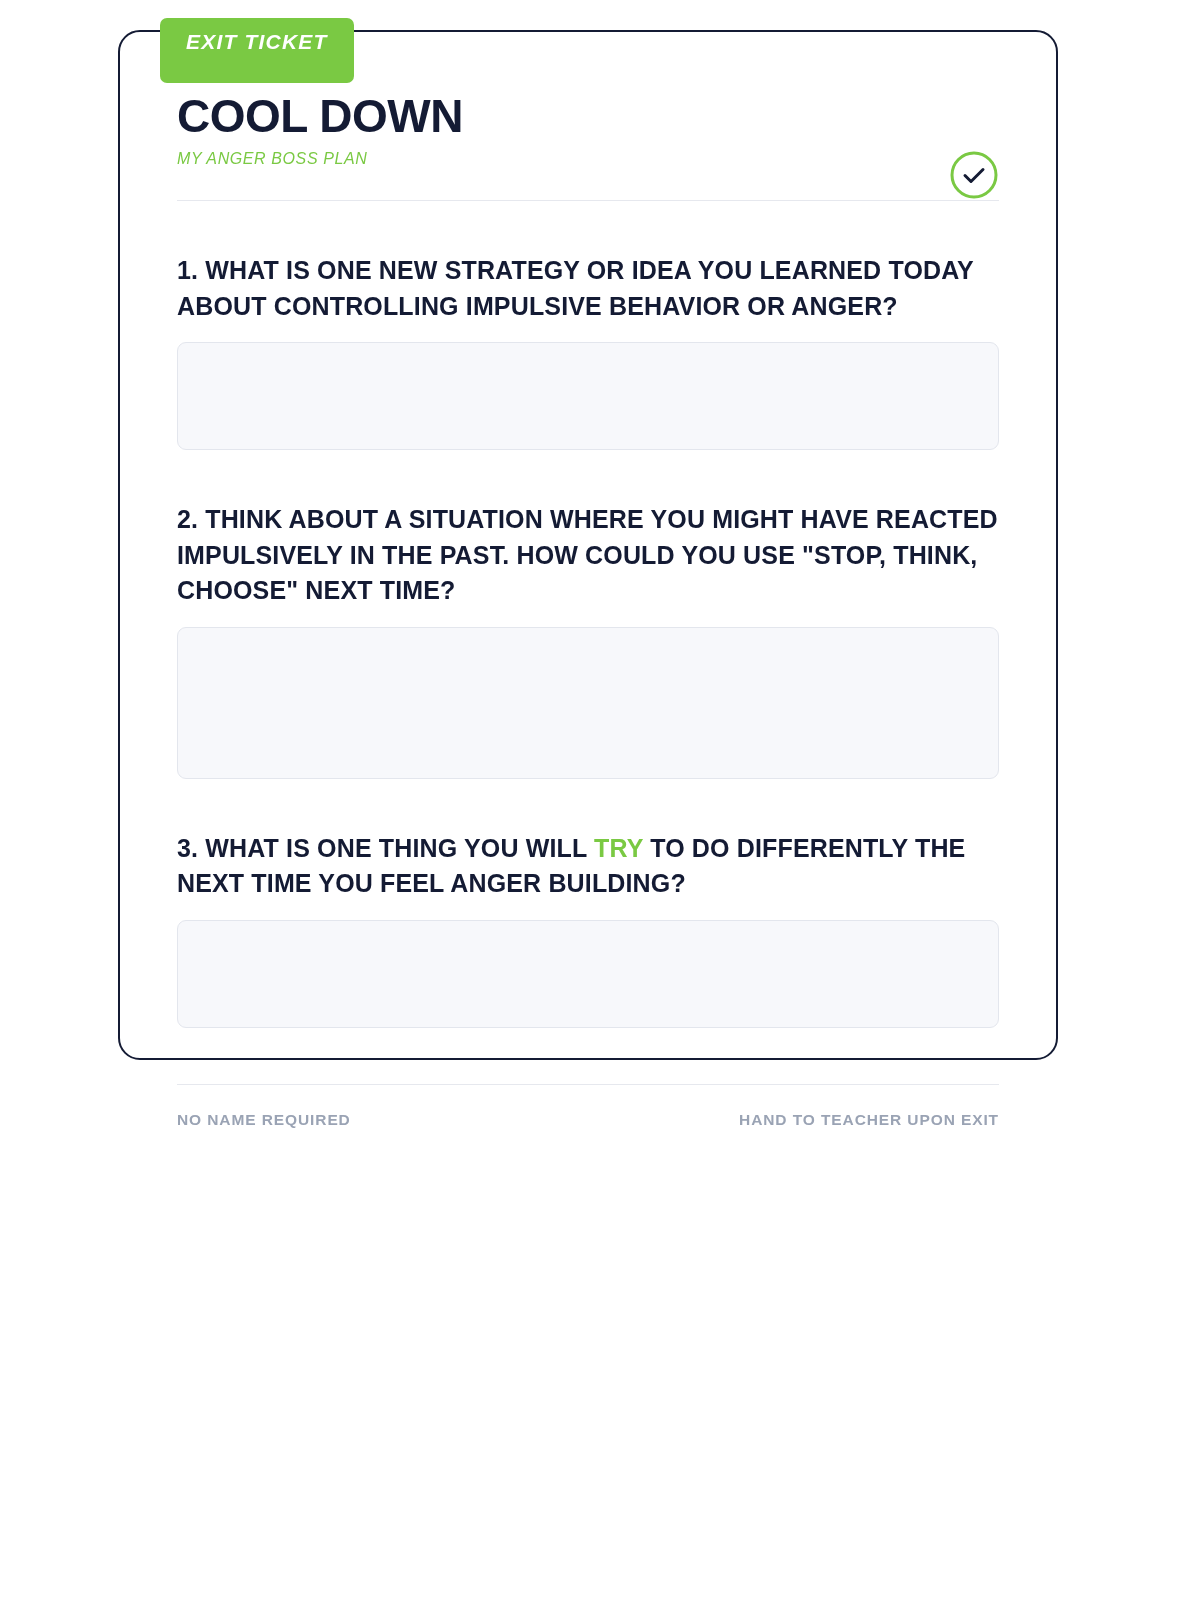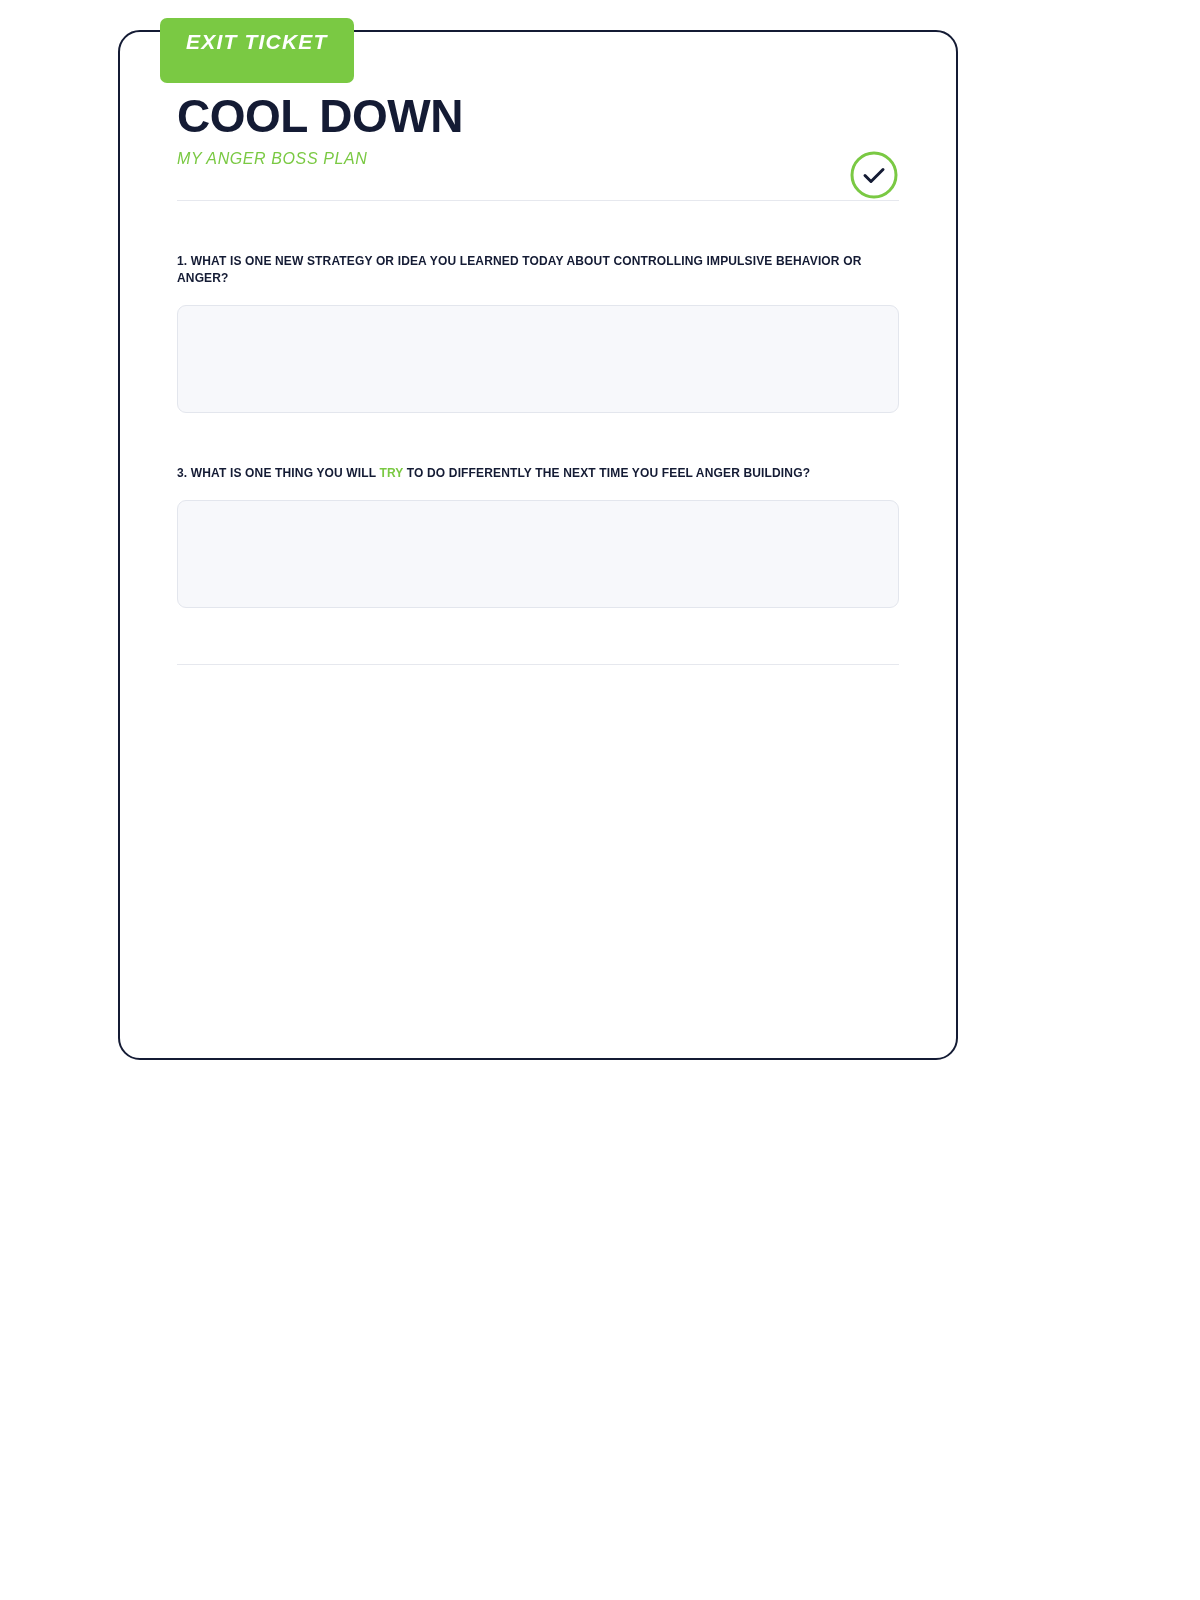--- a/index.html
+++ b/index.html
@@ -15,21 +15,21 @@
     position: relative;
     width: 1200px;
     height: 1600px;
     background: #ffffff;
   }
 
   .card {
     position: absolute;
     left: 118px;
     top: 30px;
-    width: 840px;
+    width: 940px;
     height: 1030px;
     box-sizing: border-box;
     border: 2.5px solid #141b34;
     border-radius: 22px;
     background: #ffffff;
   }
 
   .badge {
     position: absolute;
     left: 160px;
@@ -80,21 +80,21 @@
 
   .divider {
     margin-top: 32px;
     border-top: 1px solid #e6e8ee;
   }
 
   .q-block { margin-top: 48px; }
   .q-block.first { margin-top: 52px; }
 
   .q-text {
-    font-size: 12px;
+    font-size: 25px;
     font-weight: bold;
     color: #141b34;
     line-height: 1.42;
     letter-spacing: 0.15px;
     margin: 0 0 18px 0;
   }
 
   .q-text .hl { color: #7ac943; }
 
   .answer-box {
@@ -152,29 +152,37 @@
         </svg>
 
         <div class="divider"></div>
       </div>
 
       <div class="q-block first">
         <p class="q-text">1. WHAT IS ONE NEW STRATEGY OR IDEA YOU LEARNED TODAY ABOUT CONTROLLING IMPULSIVE BEHAVIOR OR ANGER?</p>
         <textarea class="answer-box h-short" placeholder="" style=""></textarea>
       </div>
 
+      <div class="q-block">
+        <p class="q-text">2. THINK ABOUT A SITUATION WHERE YOU MIGHT HAVE REACTED IMPULSIVELY IN THE PAST. HOW COULD YOU USE "STOP, THINK, CHOOSE" NEXT TIME?</p>
+        <textarea class="answer-box h-tall" placeholder="" style=""></textarea>
+      </div>
 
       <div class="q-block">
         <p class="q-text">
           <span>3. WHAT IS ONE THING YOU WILL </span><span class="hl">TRY</span><span> TO DO DIFFERENTLY THE NEXT TIME YOU FEEL ANGER BUILDING?</span>
         </p>
         <textarea class="answer-box h-short" placeholder="" style=""></textarea>
       </div>
 
       <div class="footer-divider"></div>
 
+      <div class="footer">
+        <span class="footer-text">NO NAME REQUIRED</span>
+        <span class="footer-text">HAND TO TEACHER UPON EXIT</span>
+      </div>
 
     </div>
   </div>
 
   <div class="badge">EXIT TICKET</div>
 
 </div>
 
 </body></html>

